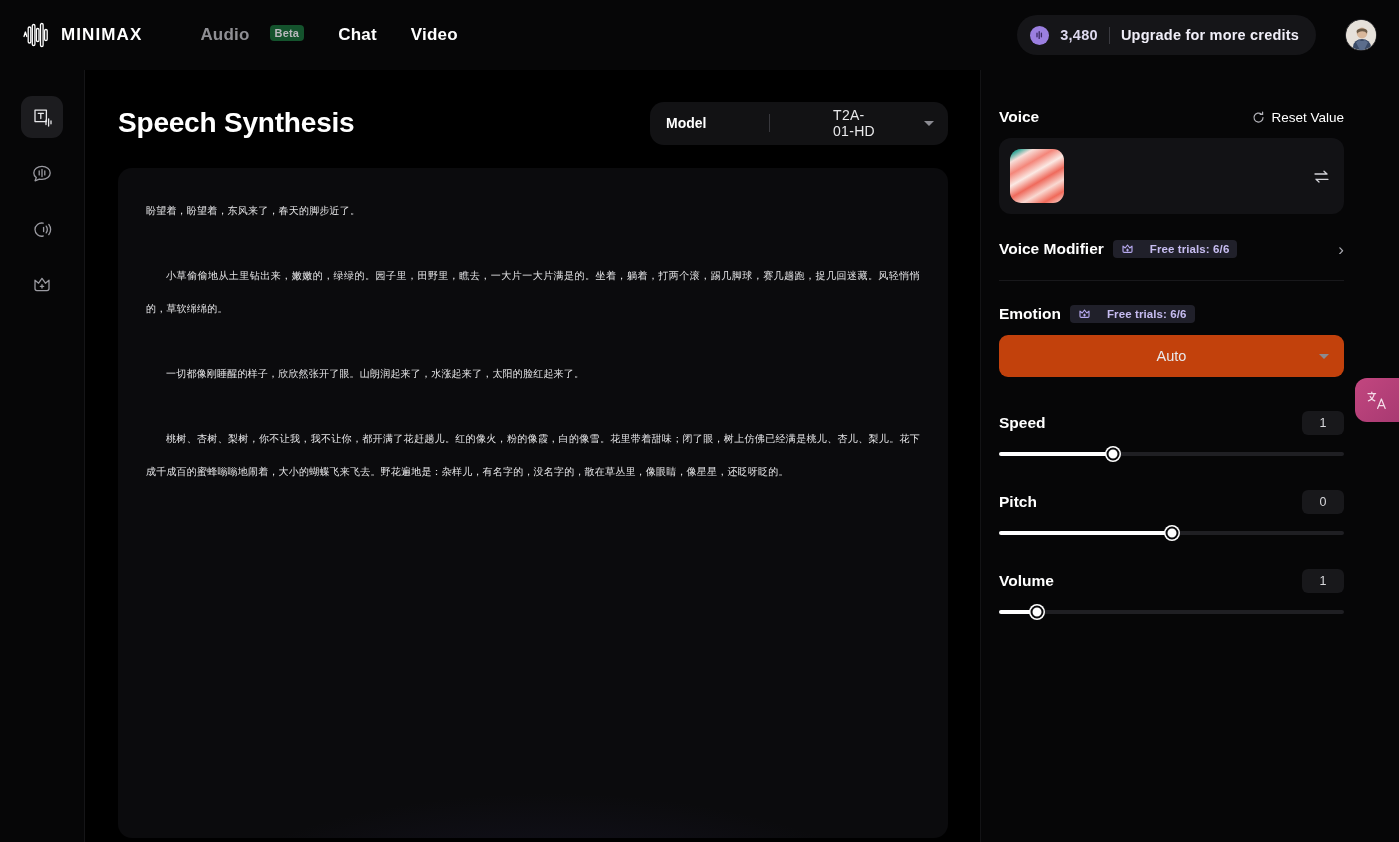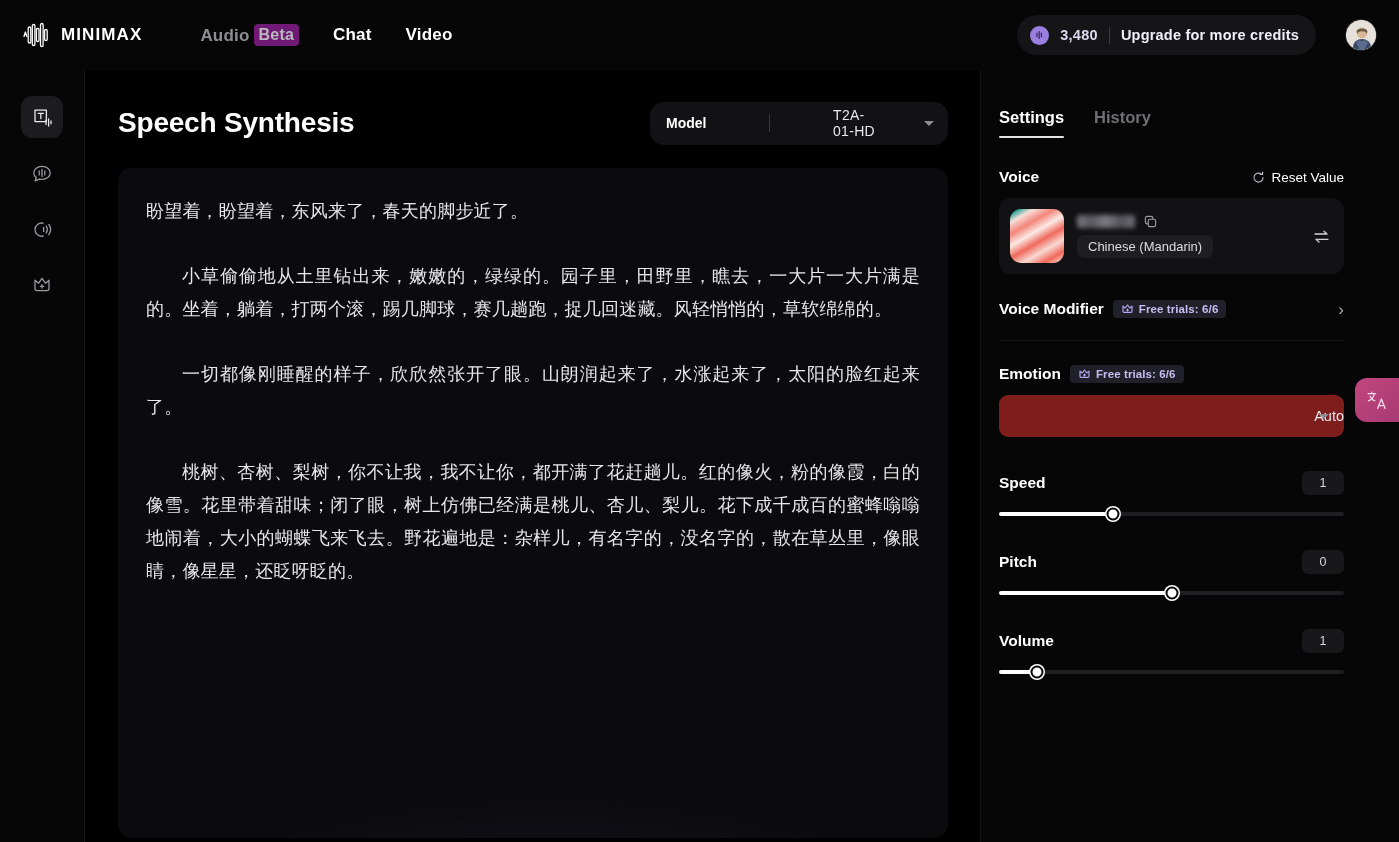--- a/index.html
+++ b/index.html
@@ -18,25 +18,25 @@
     display: flex; align-items: center;
   }
   .brand { display: flex; align-items: center; gap: 9px; margin-left: 22px; }
   .brand-mark { width: 30px; height: 26px; display: block; }
   .brand-name {
     color: #fff; font-size: 17px; font-weight: bold; letter-spacing: 1.1px;
   }
   .nav-links { display: flex; align-items: center; gap: 34px; margin-left: 58px; }
   .nav-link {
     color: #fff; font-size: 17px; font-weight: bold; letter-spacing: .2px;
-    cursor: pointer; display: flex; align-items: flex-end; gap: 4px;
+    cursor: pointer; display: flex; align-items: flex-start; gap: 20px;
   }
   .nav-link.dim { color: #8e8e93; font-weight: bold; }
   .beta-tag {
-    background: #701a75; color: #b9b9bd; font-size: 16px; font-weight: bold;
+    background: #14532d; color: #b9b9bd; font-size: 11px; font-weight: bold;
     padding: 2px 5px; border-radius: 4px; letter-spacing: .2px;
   }
   .topbar-right {
     margin-left: auto; display: flex; align-items: center; gap: 29px; margin-right: 22px;
   }
   .credits-pill {
     display: flex; align-items: center; gap: 11px;
     background: #151518; border-radius: 22px; height: 40px; padding: 0 17px 0 13px;
     cursor: pointer;
   }
@@ -90,21 +90,21 @@
   }
   .editor {
     width: 830px; height: 670px; border-radius: 14px;
     background:
       radial-gradient(ellipse 560px 230px at 52% 118%, rgba(60,52,120,.30), rgba(0,0,0,0) 72%),
       radial-gradient(ellipse 420px 190px at 20% 124%, rgba(30,45,70,.22), rgba(0,0,0,0) 75%),
       #0b0b0d;
     padding: 26px 28px; overflow: hidden; position: relative; cursor: text;
   }
   .editor p {
-    color: #e7e7e9; font-size: 18px; line-height: 33px;
+    color: #e7e7e9; font-size: 10px; line-height: 33px;
     font-family: "DejaVu Sans", "Liberation Sans", sans-serif;
     letter-spacing: .2px; text-align: justify;
   }
   .editor p + p { margin-top: 32px; text-indent: 2em; }
 
   
   .vdiv {
     position: absolute; top: 70px; left: 980px; width: 1px; height: 772px; background: #131315;
   }
 
@@ -147,30 +147,30 @@
     background: linear-gradient(90deg,#7d7d84,#5c5c63,#84848b,#55555c,#76767d);
     filter: blur(2.6px); opacity: .95;
   }
   .lang-chip {
     background: #1e1e22; color: #dcdce0; font-size: 13px;
     padding: 4px 11px; border-radius: 7px;
   }
   .swap-btn { margin-left: auto; cursor: pointer; display: flex; }
   .modifier-row { margin-top: 26px; display: flex; align-items: center; cursor: pointer; }
   .trial-badge {
-    display: inline-flex; align-items: center; gap: 5px;
+    display: inline-flex; align-items: center; gap: 16px;
     background: #20202a; border-radius: 4px; padding: 3px 8px; margin-left: 9px;
   }
   .trial-text { color: #c6bcf0; font-size: 11.5px; font-weight: bold; letter-spacing: .1px; }
   .chev { margin-left: auto; color: #a8a8af; font-size: 17px; line-height: 1; }
   .hr { height: 1px; background: #18181b; margin: 22px 0 0 0; }
   .emotion-head { margin-top: 24px; display: flex; align-items: center; }
   .dropdown {
-    margin-top: 12px; height: 42px; border-radius: 9px; background: #7f1d1d;
-    display: flex; align-items: center; justify-content: flex-end; position: relative;
+    margin-top: 12px; height: 42px; border-radius: 9px; background: #c2410c;
+    display: flex; align-items: center; justify-content: center; position: relative;
     cursor: pointer;
   }
   .dropdown span { color: #e9e9ec; font-size: 14.5px; }
   .dropdown .caret { position: absolute; right: 15px; margin: 0; }
   .slider-block { margin-top: 34px; }
   .slider-head { display: flex; align-items: center; }
   .slider-name { color: #fff; font-size: 15.5px; font-weight: bold; }
   .slider-val {
     margin-left: auto; width: 42px; height: 24px; border-radius: 6px;
     background: #18181b; color: #d8d8dc; font-size: 12.5px;
@@ -313,52 +313,36 @@
       <p>小草偷偷地从土里钻出来，嫩嫩的，绿绿的。园子里，田野里，瞧去，一大片一大片满是的。坐着，躺着，打两个滚，踢几脚球，赛几趟跑，捉几回迷藏。风轻悄悄的，草软绵绵的。</p>
       <p>一切都像刚睡醒的样子，欣欣然张开了眼。山朗润起来了，水涨起来了，太阳的脸红起来了。</p>
       <p>桃树、杏树、梨树，你不让我，我不让你，都开满了花赶趟儿。红的像火，粉的像霞，白的像雪。花里带着甜味；闭了眼，树上仿佛已经满是桃儿、杏儿、梨儿。花下成千成百的蜜蜂嗡嗡地闹着，大小的蝴蝶飞来飞去。野花遍地是：杂样儿，有名字的，没名字的，散在草丛里，像眼睛，像星星，还眨呀眨的。</p>
     </div>
   </div>
 
   <div class="vdiv"></div>
 
   <div class="panel">
 
-    <div class="tabs">
-      <div class="tab active">Settings</div>
-      <div class="tab">History</div>
-    </div>
 
     <div class="row">
       <span class="sec-label">Voice</span>
       <span class="reset">
         <svg width="13" height="13" viewBox="0 0 13 13">
           <g fill="none" stroke="#b2b2b8" stroke-width="1.2" stroke-linecap="round">
             <path d="M11 6.5a4.5 4.5 0 1 1-1.6-3.4"></path>
             <path d="M10.6 1v2.4H8.2"></path>
           </g>
         </svg>
         <span>Reset Value</span>
       </span>
     </div>
 
     <div class="voice-card">
       <div class="voice-thumb"></div>
-      <div class="voice-meta">
-        <div class="voice-name-row">
-          <span class="voice-name-blur"></span>
-          <svg width="13" height="13" viewBox="0 0 13 13">
-            <g fill="none" stroke="#9a9aa1" stroke-width="1.15" stroke-linejoin="round">
-              <rect x="1.4" y="1.4" width="7.4" height="7.4" rx="1.7"></rect>
-              <rect x="4.2" y="4.2" width="7.4" height="7.4" rx="1.7" fill="#121215"></rect>
-            </g>
-          </svg>
-        </div>
-        <span class="lang-chip">Chinese (Mandarin)</span>
-      </div>
       <span class="swap-btn">
         <svg width="17" height="15" viewBox="0 0 17 15">
           <g fill="none" stroke="#d2d2d8" stroke-width="1.3" stroke-linecap="round" stroke-linejoin="round">
             <path d="M2 5h12M11 2.3 14 5"></path>
             <path d="M15 10.3H3M6 13 3 10.3"></path>
           </g>
         </svg>
       </span>
     </div>
 

